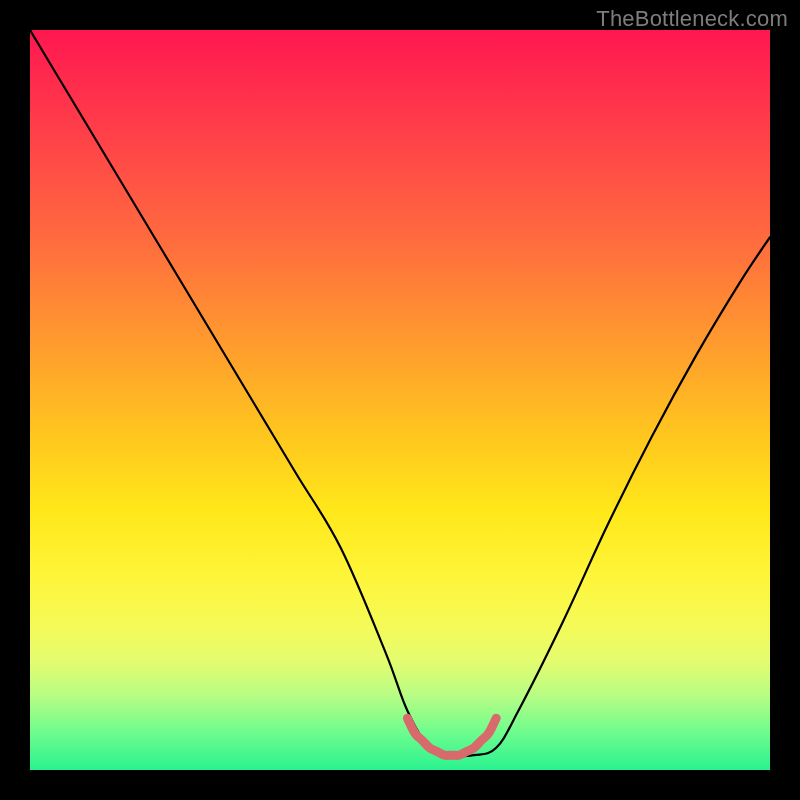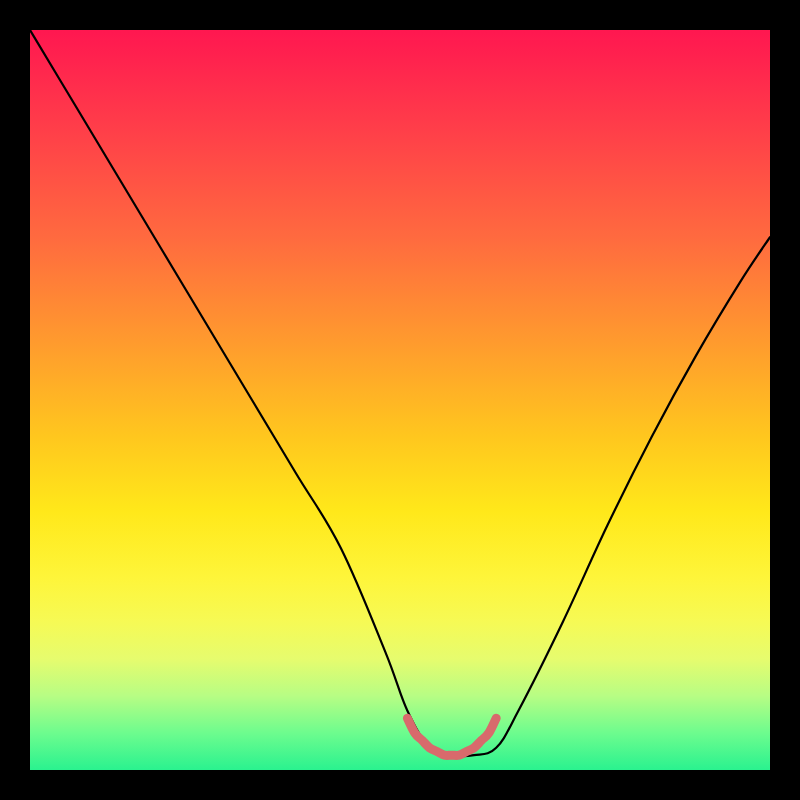--- a/index.html
+++ b/index.html
@@ -52,20 +52,21 @@
     font-size: 22px;
     font-weight: 500;
     letter-spacing: 0.2px;
   }
 </style>
 </head>
 <body>
 
 <div class="stage">
 
+  <div class="watermark">TheBottleneck.com</div>
 
   <div class="plot">
     <svg class="curve" viewBox="0 0 740 740" preserveAspectRatio="none">
       <path id="main-curve" fill="none" stroke="#000" stroke-width="2.2" stroke-linecap="round" stroke-linejoin="round" d="M 0 0 C 7.991999999999999 13.32, 28.416 47.36, 44.4 74 C 60.384 100.64, 72.816 121.36, 88.8 148 C 104.78399999999999 174.64, 117.216 195.36, 133.2 222 C 149.184 248.64, 161.61599999999999 269.36, 177.6 296 C 193.584 322.64, 206.016 343.36, 222 370 C 237.984 396.64, 250.41599999999997 417.36, 266.4 444 C 282.38399999999996 470.64, 294.81600000000003 486.032, 310.8 518 C 326.784 549.968, 343.212 592.296, 355.2 621.6 C 367.188 650.904, 369.408 663.4839999999999, 377.40000000000003 680.8 C 385.39200000000005 698.116, 391.60800000000006 709.808, 399.6 717.8 C 407.592 725.7919999999999, 413.80799999999994 723.868, 421.79999999999995 725.2 C 429.792 726.532, 436.008 726.532, 444 725.2 C 451.992 723.868, 458.20799999999997 725.7919999999999, 466.2 717.8 C 474.192 709.808, 476.41200000000003 703.444, 488.40000000000003 680.8 C 500.38800000000003 658.156, 516.8159999999999 625.3, 532.8 592 C 548.784 558.7, 561.216 529.0999999999999, 577.2 495.79999999999995 C 593.1840000000001 462.49999999999994, 605.616 437.63599999999997, 621.6 407 C 637.5840000000001 376.36400000000003, 650.016 353.57199999999995, 666 325.59999999999997 C 681.984 297.628, 697.0799999999999 272.9119999999999, 710.4 251.59999999999997 C 723.72 230.28799999999998, 734.672 215.19200000000004, 740 207.20000000000005"></path>
       <path id="valley-curve" fill="none" stroke="#d86a6c" stroke-width="9" stroke-linecap="round" stroke-linejoin="round" d="M 377.40000000000003 688.2 C 378.732 690.864, 382.136 699.004, 384.8 703 C 387.464 706.996, 389.53600000000006 707.736, 392.20000000000005 710.4 C 394.86400000000003 713.064, 396.93600000000004 715.8019999999999, 399.6 717.8 C 402.264 719.798, 404.33600000000007 720.168, 407.00000000000006 721.5 C 409.66400000000004 722.832, 411.73600000000005 724.534, 414.40000000000003 725.2 C 417.064 725.8660000000001, 419.13599999999997 725.2, 421.79999999999995 725.2 C 424.46399999999994 725.2, 426.536 725.8660000000001, 429.2 725.2 C 431.864 724.534, 433.936 722.832, 436.59999999999997 721.5 C 439.26399999999995 720.168, 441.336 719.798, 444 717.8 C 446.664 715.8019999999999, 448.736 713.064, 451.4 710.4 C 454.06399999999996 707.736, 456.136 706.996, 458.8 703 C 461.464 699.004, 464.868 690.864, 466.2 688.2"></path>
     </svg>
   </div>
 
 </div>
 

